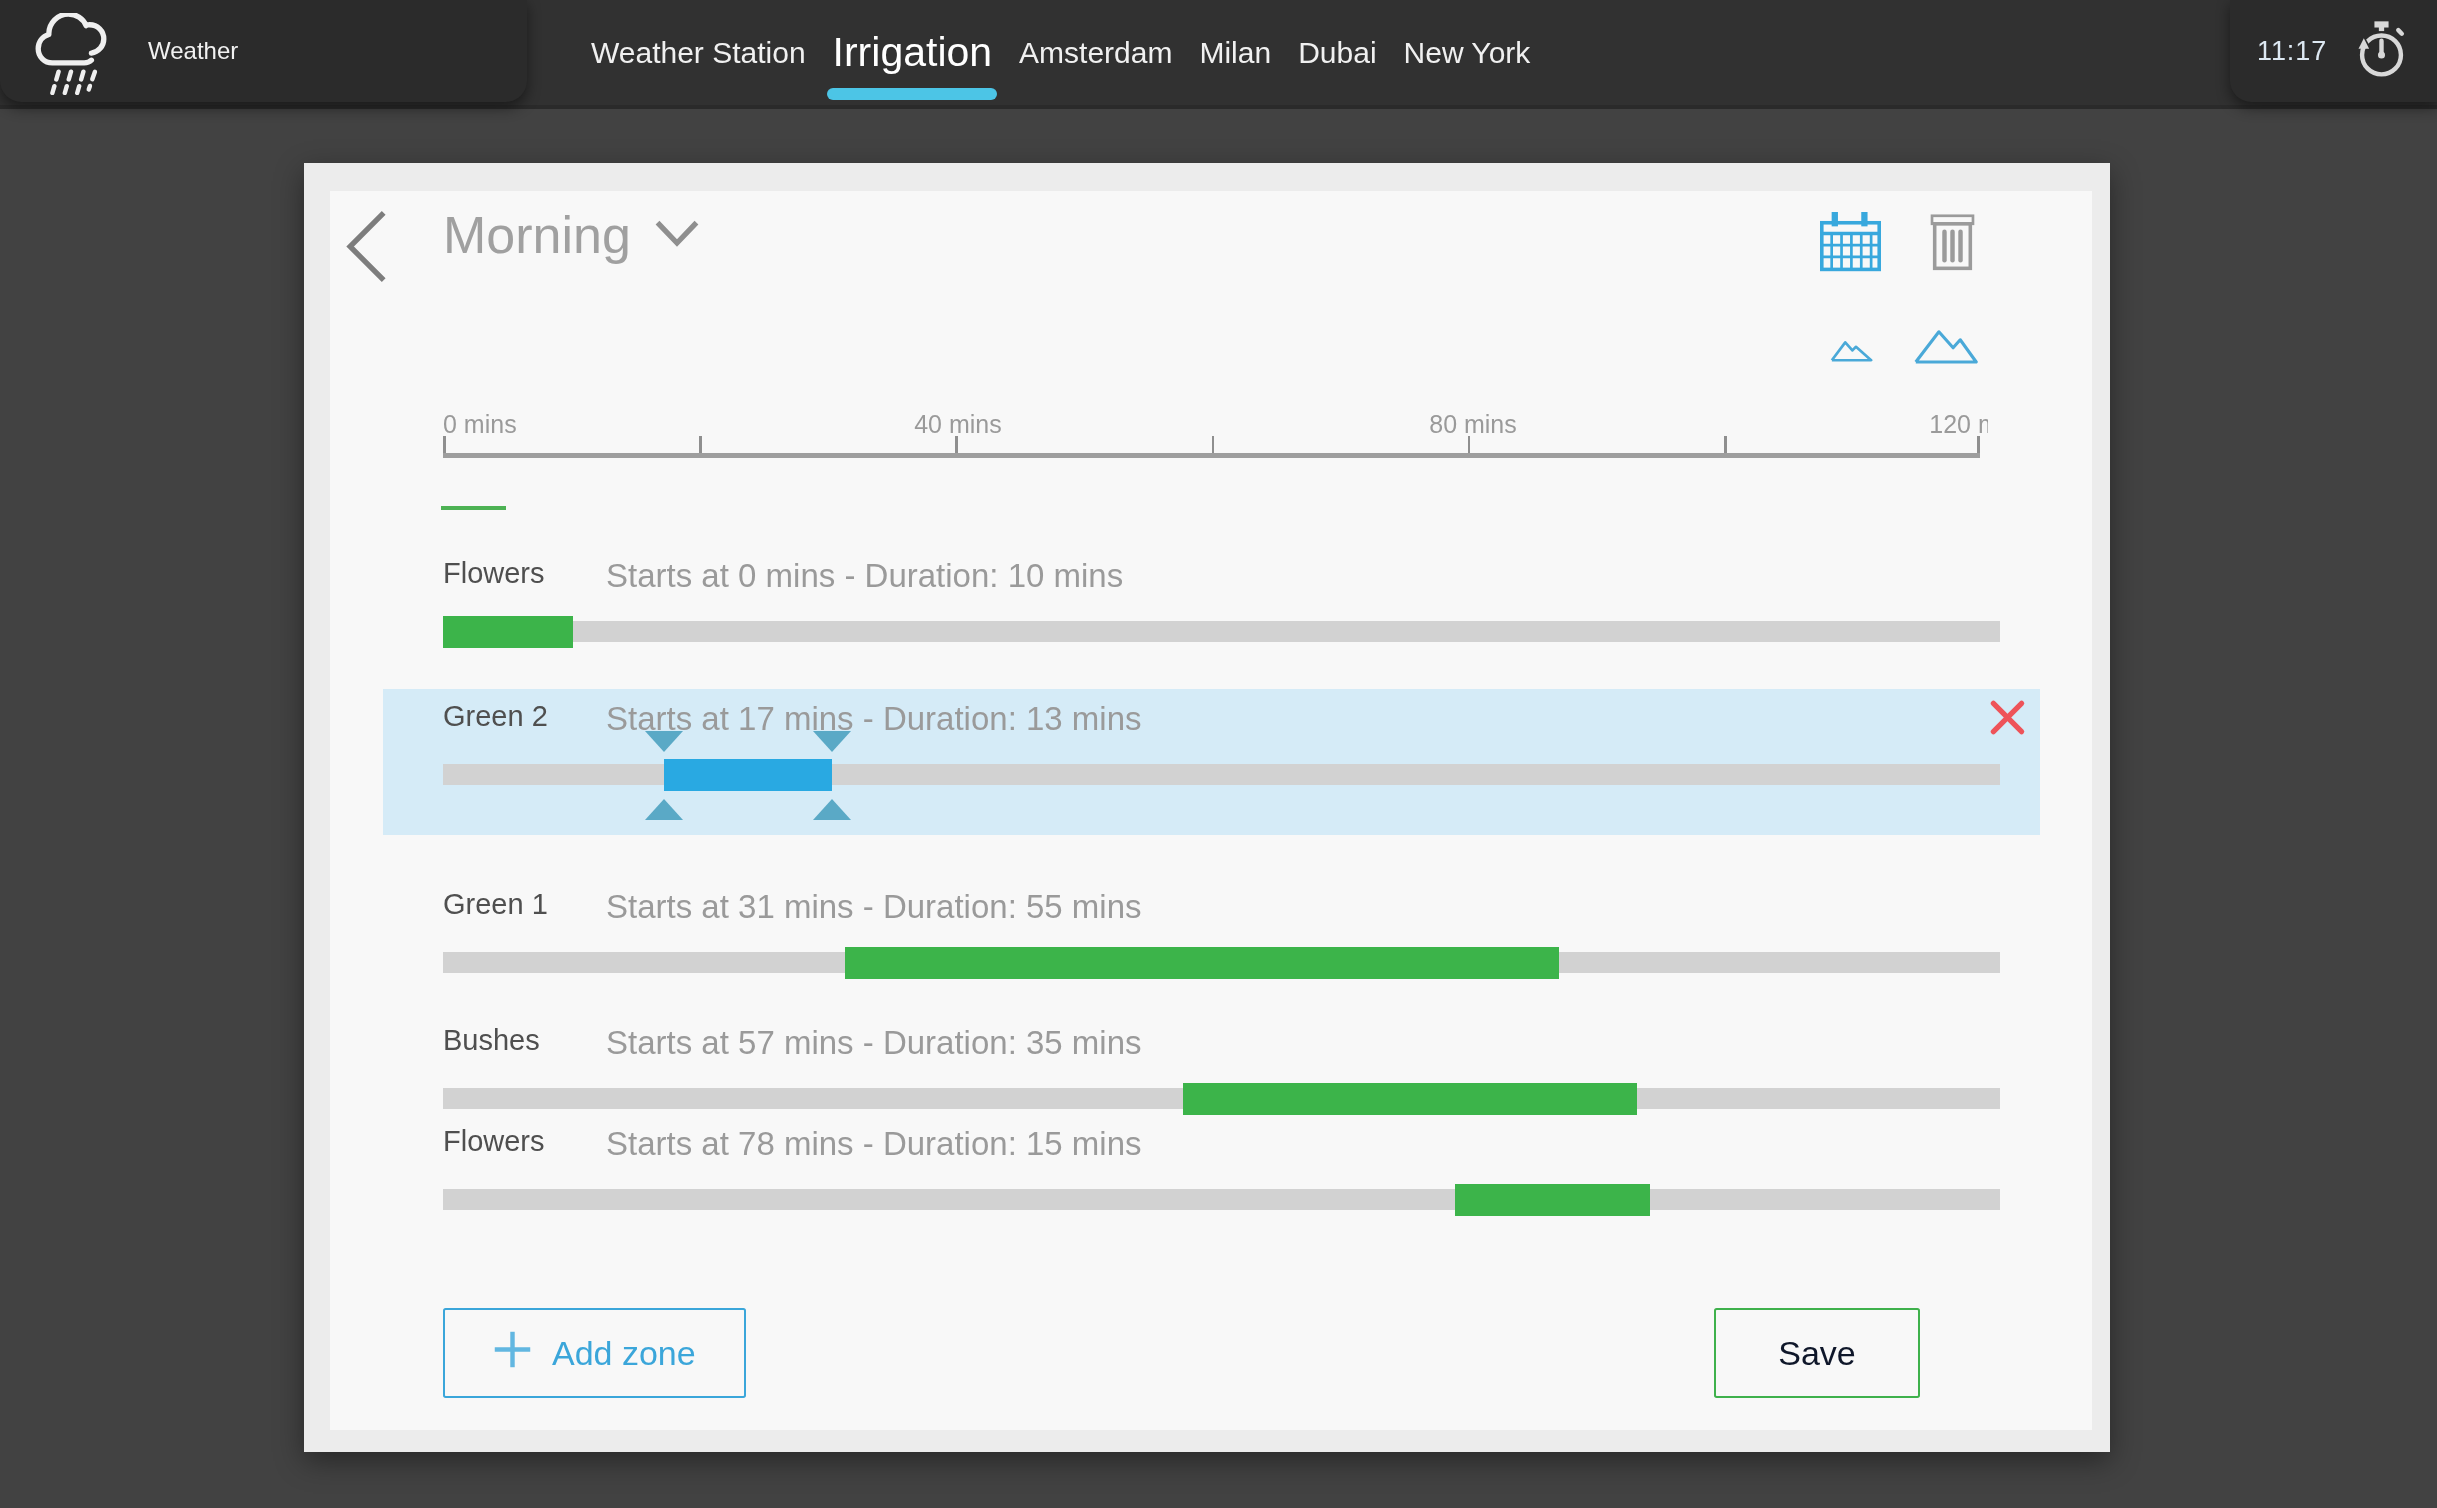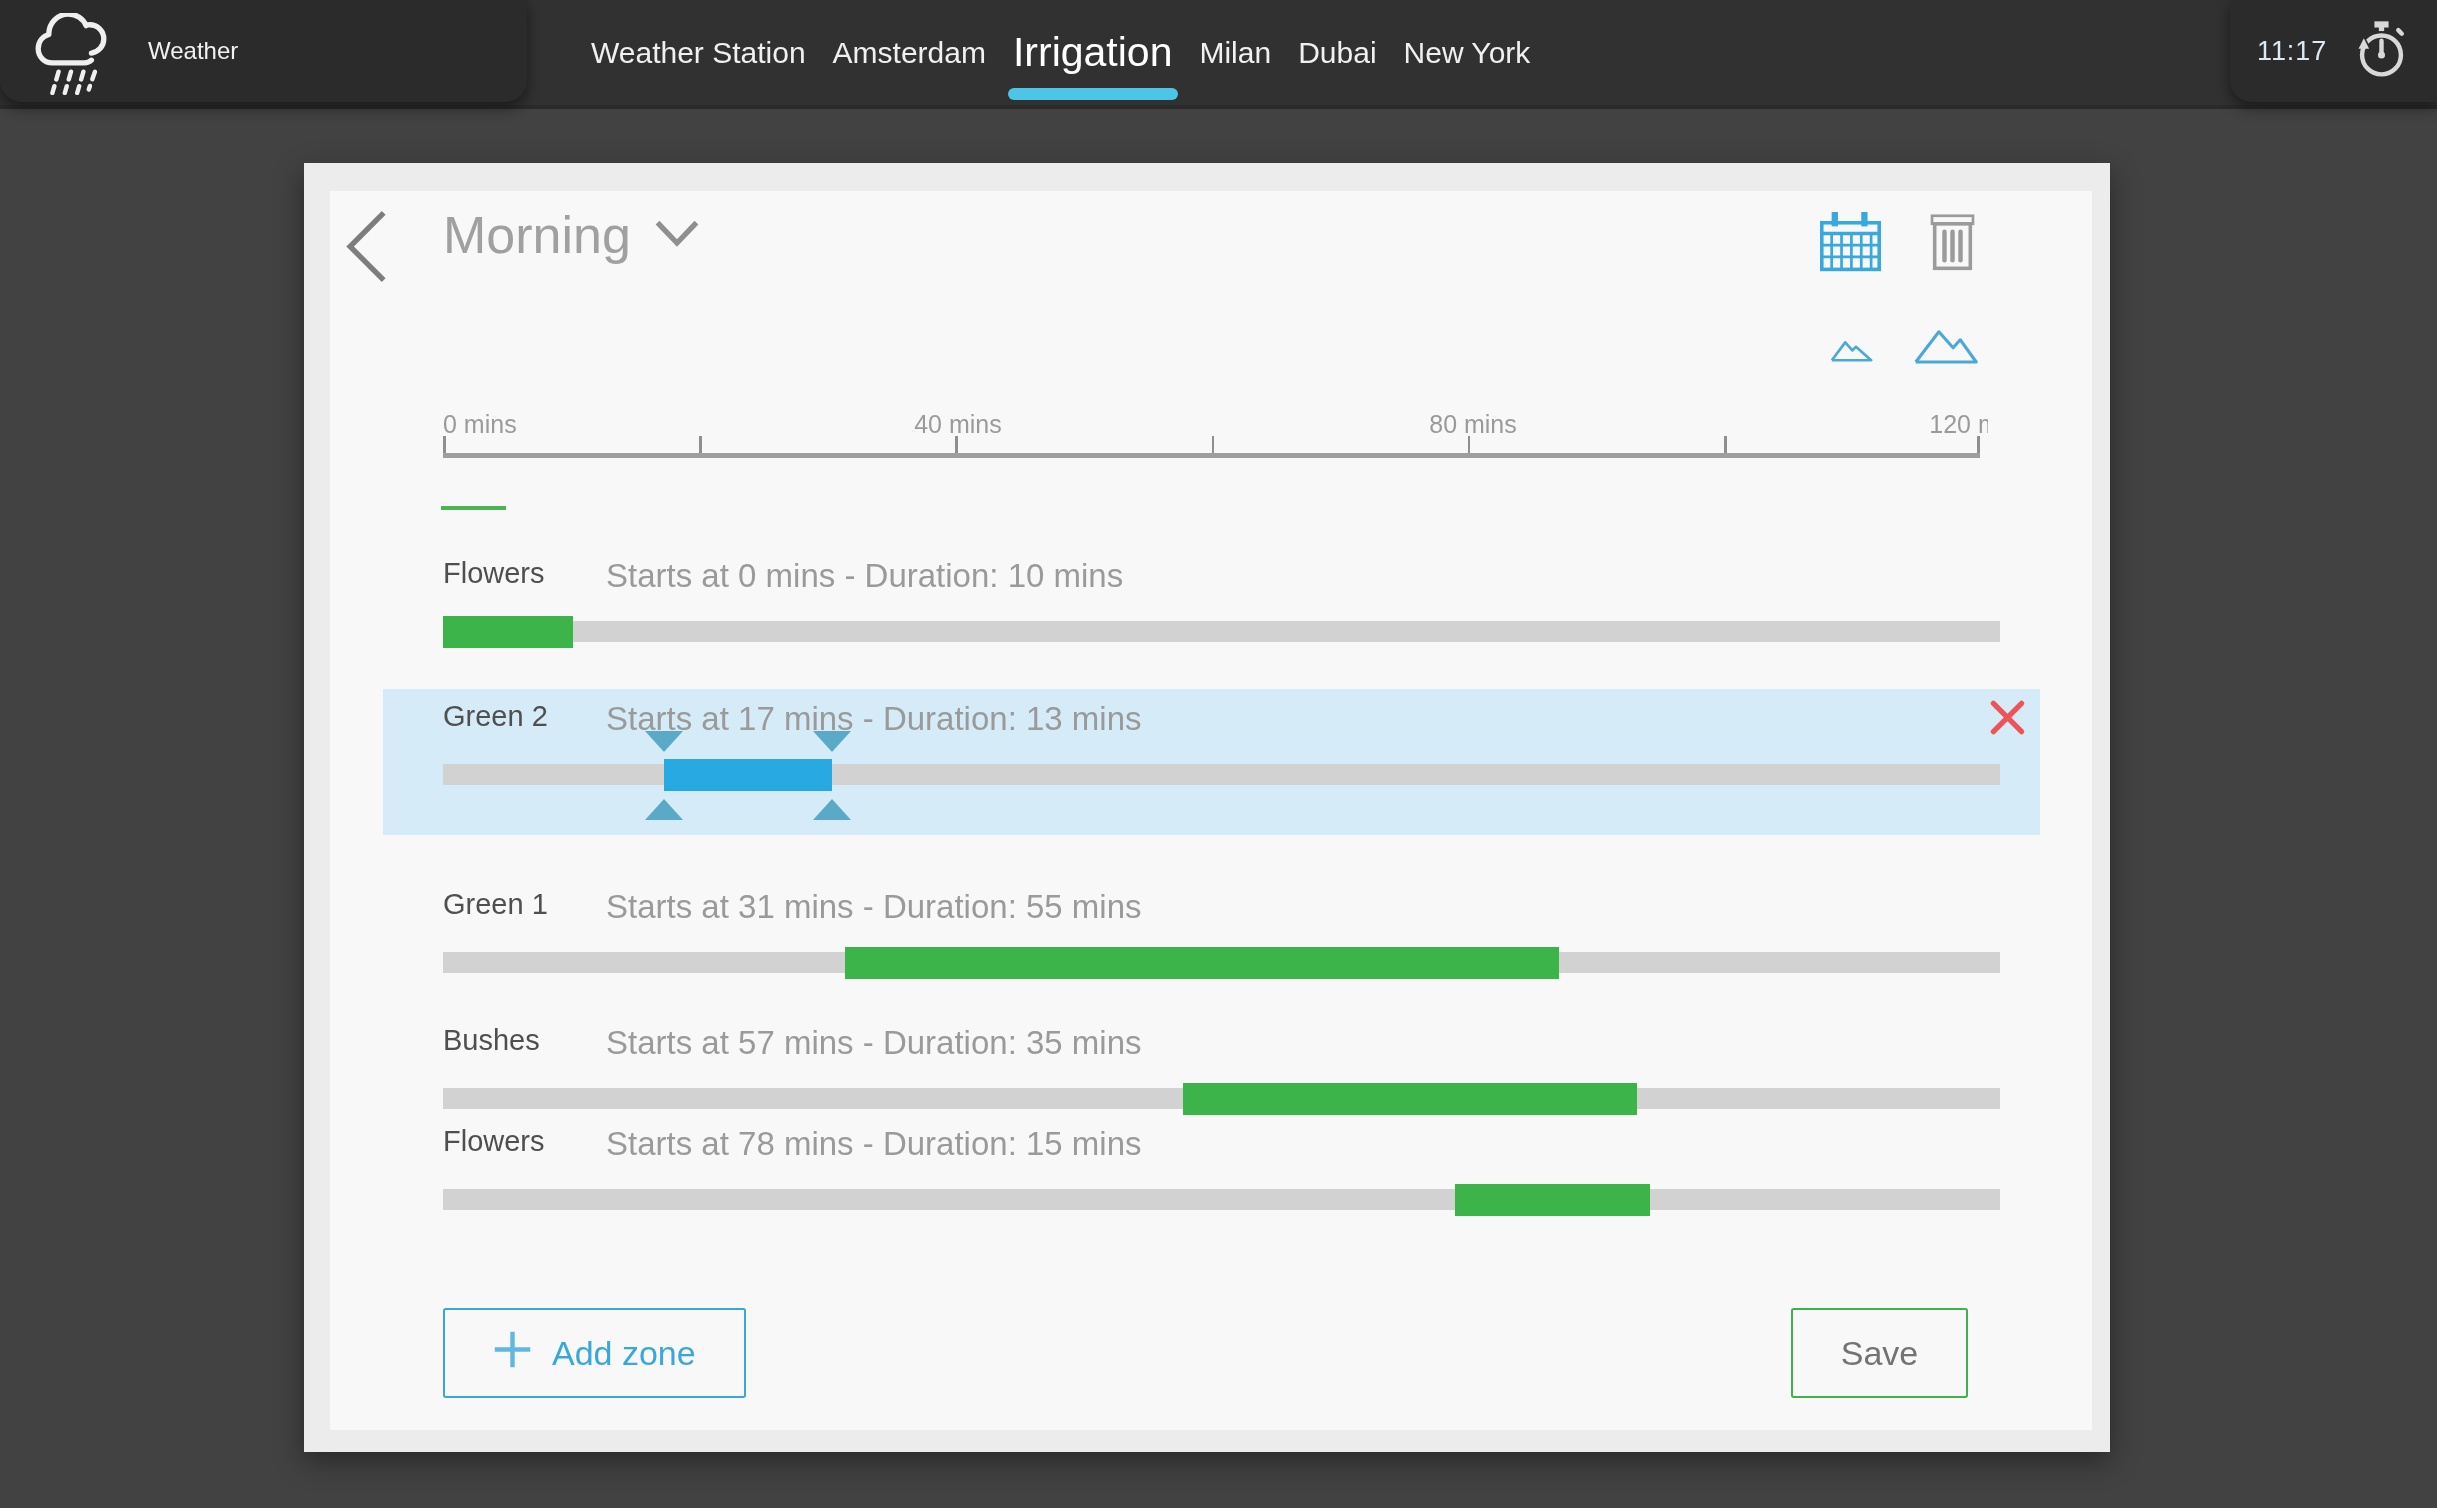--- a/index.html
+++ b/index.html
@@ -55,38 +55,38 @@
   .segment{position:absolute;top:59px;height:32px;background:#3cb44a;}
   .segment.selected{background:#29a9e2;cursor:grab;}
   .handle{position:absolute;width:0;height:0;transform:translateX(-50%);cursor:col-resize;}
   .handle.down{top:31px;border-left:19.6px solid transparent;border-right:19.6px solid transparent;border-top:21.4px solid #5aa9c6;}
   .handle.up{top:99px;border-left:19.6px solid transparent;border-right:19.6px solid transparent;border-bottom:21.4px solid #5aa9c6;}
   .close-btn{position:absolute;left:1659px;top:508px;width:37px;height:37px;cursor:pointer;}
 
   
   .footer-btn{position:absolute;top:1117px;height:90px;box-sizing:border-box;display:flex;align-items:center;justify-content:center;gap:19.6px;font-size:34px;border-radius:2.7px;cursor:pointer;background:transparent;}
   .add-zone-btn{left:113px;width:303px;border:2.7px solid #3ba6da;color:#3ba6da;}
-  .save-btn{left:1461px;width:177px;border:2.7px solid #3fb14c;color:#737373;}
+  .save-btn{left:1384px;width:206px;border:2.7px solid #3fb14c;color:#0f172a;}
 </style>
 </head>
 <body>
 
 <div class="stage">
 
   <div class="topbar">
     <div class="nav">
       <div class="nav-item">
           <span>Weather Station</span>
         </div>
-      <div class="nav-item">
-          <span>Amsterdam</span>
-        </div>
       <div class="nav-item active">
           <span>Irrigation</span>
           <span class="underline"></span>
+        </div>
+      <div class="nav-item">
+          <span>Amsterdam</span>
         </div>
       <div class="nav-item">
           <span>Milan</span>
         </div>
       <div class="nav-item">
           <span>Dubai</span>
         </div>
       <div class="nav-item">
           <span>New York</span>
         </div>

